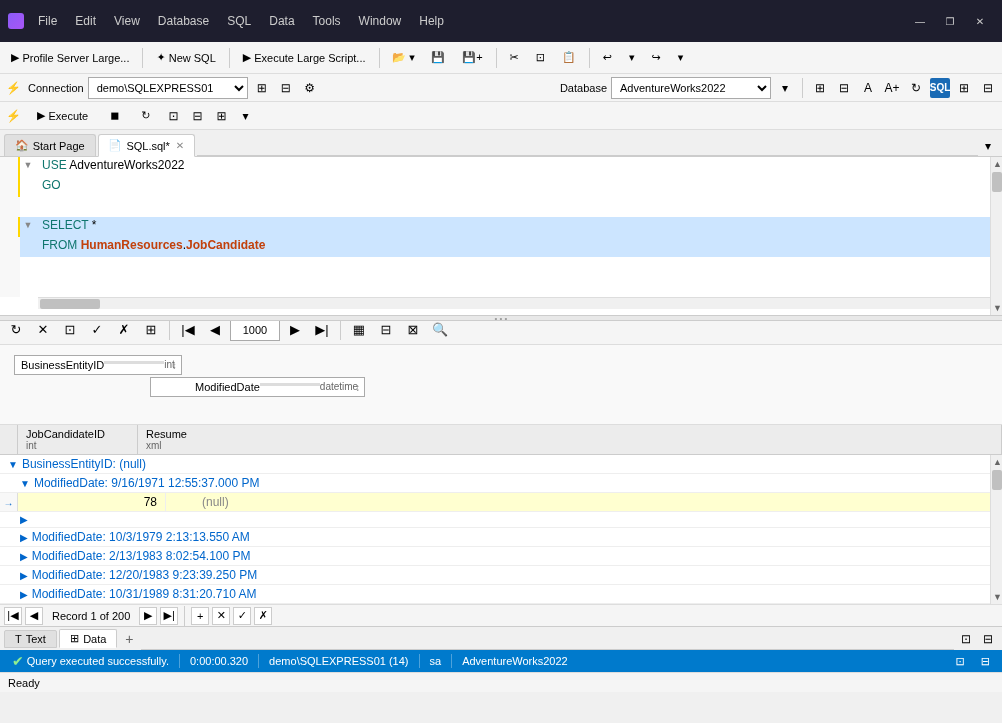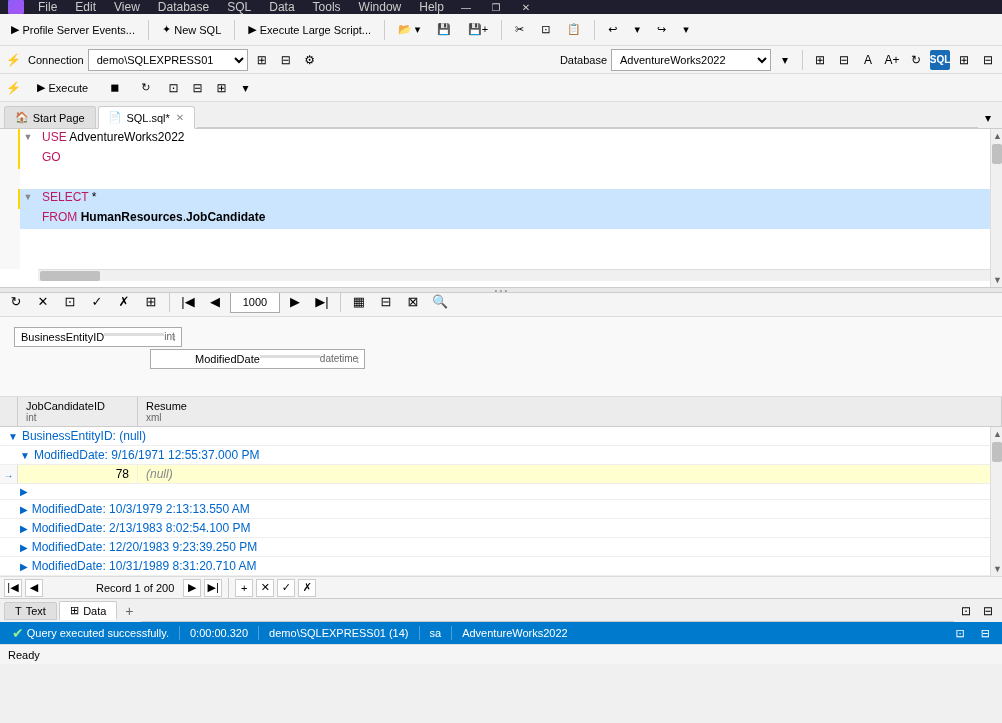--- a/index.html
+++ b/index.html
@@ -1,19 +1,19 @@
 <!DOCTYPE html>
 <html><head>
   <meta charset="utf-8">
   <style>
     * { box-sizing: border-box; margin: 0; padding: 0; }
     body { font-family: 'Segoe UI', Tahoma, sans-serif; font-size: 12px; background: #f0f0f0; color: #000; overflow: hidden; width: 1002px; height: 723px; }
 
     
-    .title-bar { display: flex; align-items: center; justify-content: flex-start; background: #1e1e2e; height: 14px; padding: 0 8px; color: #ccc; }
+    .title-bar { display: flex; align-items: center; justify-content: space-between; background: #1e1e2e; height: 42px; padding: 0 8px; color: #ccc; }
     .title-bar-left { display: flex; align-items: center; gap: 6px; font-size: 12px; }
     .title-bar-icon { width: 16px; height: 16px; background: linear-gradient(135deg, #8b5cf6, #a855f7); border-radius: 3px; display: inline-block; }
     .title-bar-menus { display: flex; gap: 2px; }
     .menu-item { padding: 2px 8px; cursor: pointer; font-size: 12px; color: #ccc; }
     .title-bar-right { display: flex; gap: 2px; }
     .win-btn { width: 28px; height: 20px; display: flex; align-items: center; justify-content: center; cursor: pointer; font-size: 10px; color: #ccc; }
 
     
     .toolbar { display: flex; align-items: center; background: #f5f5f5; border-bottom: 1px solid #ddd; padding: 2px 4px; gap: 3px; height: 32px; }
     .toolbar-btn { display: flex; align-items: center; gap: 3px; padding: 3px 6px; background: transparent; border: 1px solid transparent; cursor: pointer; font-size: 11px; border-radius: 2px; white-space: nowrap; }
@@ -32,22 +32,22 @@
     
     .tab-bar { display: flex; align-items: flex-end; background: #f0f0f0; border-bottom: 1px solid #ccc; padding: 0 4px; padding-top: 4px; }
     .tab { display: flex; align-items: center; gap: 4px; padding: 4px 10px; background: #e0e0e0; border: 1px solid #ccc; border-bottom: none; cursor: pointer; font-size: 11px; border-radius: 3px 3px 0 0; margin-right: 2px; }
     .tab.active { background: white; border-bottom: 1px solid white; margin-bottom: -1px; }
     .tab-close { font-size: 10px; color: #888; margin-left: 2px; }
     .code-line { display: flex; align-items: stretch; min-height: 20px; }
     .code-line.selected { background: #cce5ff; }
     .line-gutter { width: 20px; background: #f8f8f8; border-right: 2px solid #ffd700; display: flex; align-items: center; justify-content: center; min-height: 20px; flex-shrink: 0; }
     .collapse-icon { width: 16px; height: 16px; display: flex; align-items: center; justify-content: center; color: #888; cursor: pointer; flex-shrink: 0; font-size: 9px; }
     .code-content { padding: 1px 6px; white-space: pre; }
-    .kw { color: #be185d; font-weight: normal; }
-    .obj { color: #000000; font-weight: bold; }
+    .kw { color: #0f766e; font-weight: normal; }
+    .obj { color: #c2410c; font-weight: bold; }
     .code-scrollbar { height: 12px; background: #f0f0f0; border-top: 1px solid #ddd; position: relative; }
 
     
     .results-toolbar { display: flex; align-items: center; background: #f5f5f5; border-bottom: 1px solid #ddd; padding: 2px 4px; gap: 3px; height: 30px; }
     .res-btn { width: 24px; height: 22px; display: flex; align-items: center; justify-content: center; cursor: pointer; background: transparent; border: 1px solid transparent; border-radius: 2px; font-size: 13px; }
     .page-input { width: 50px; height: 22px; text-align: center; border: 1px solid #aaa; font-size: 11px; }
 
     
     .col-headers-area { background: #f9f9f9; border-bottom: 1px solid #ddd; padding: 6px 8px; position: relative; min-height: 80px; }
     .col-chip { display: inline-flex; flex-direction: row; border: 1px solid #aaa; background: white; padding: 3px 6px; margin: 2px; font-size: 11px; min-width: 90px; position: absolute; }
@@ -59,26 +59,26 @@
     .table-headers { display: flex; border-bottom: 1px solid #ccc; background: #ececec; }
     .th { padding: 3px 8px; border-right: 1px solid #ccc; font-size: 11px; font-weight: normal; min-width: 100px; }
     .th-wide { flex: 1; }
     .th sub { display: block; color: #666; font-size: 10px; }
 
     
     .data-table { width: 100%; overflow: hidden; }
     .data-row { display: flex; align-items: stretch; border-bottom: 1px solid #eee; }
     .data-row.current { background: #ffffd0; }
     .row-arrow { width: 18px; display: flex; align-items: center; justify-content: center; background: #f8f8f8; border-right: 1px solid #ddd; font-size: 10px; color: #0066cc; flex-shrink: 0; }
-    .data-cell { padding: 2px 8px; border-right: 1px solid #eee; font-size: 12px; min-width: 100px; display: flex; align-items: center; }
+    .data-cell { padding: 2px 8px; border-right: 1px solid #eee; font-size: 12px; min-width: 100px; display: flex; align-items: center; margin-left: 28px; }
     .data-cell-wide { flex: 1; }
     .expand-btn { font-size: 9px; color: #888; margin-right: 4px; cursor: pointer; }
     .group-row { display: flex; align-items: center; padding: 2px 4px; border-bottom: 1px solid #eee; background: white; font-size: 12px; cursor: pointer; }
     .group-label { color: #0066cc; }
-    .null-val { color: #888; font-style: italic; }
+    .null-val { color: #888; }
     .indent1 { padding-left: 20px; }
 
     
     .statusbar { display: flex; align-items: center; background: #007acc; color: white; height: 22px; padding: 0 6px; gap: 4px; }
     .status-item { display: flex; align-items: center; gap: 3px; font-size: 11px; padding: 0 6px; }
     .status-sep { width: 1px; height: 14px; background: rgba(255,255,255,0.3); }
     .status-check { color: #90EE90; font-size: 14px; }
 
     
     .bottom-tabs { display: flex; align-items: center; background: #f0f0f0; border-top: 1px solid #ccc; height: 24px; padding: 0 4px; gap: 2px; }
@@ -119,21 +119,21 @@
     <span class="win-btn">❐</span>
     <span class="win-btn close">✕</span>
   </div>
 </div>
 
 <div class="main-layout">
 
   <div class="toolbar">
     <button class="toolbar-btn">
       <span>▶</span>
-      <span>Profile Server Events...</span>
+      <span>Profile Server Large...</span>
     </button>
     <div class="toolbar-sep"></div>
     <button class="toolbar-btn">
       <span>✦</span>
       <span>New SQL</span>
     </button>
     <div class="toolbar-sep"></div>
     <button class="toolbar-btn">
       <span>▶</span>
       <span>Execute Large Script...</span>
@@ -368,21 +368,21 @@
 
     <div class="group-row indent1">
       <span class="expand-btn" style="color:#0066cc; font-size:10px;">▶</span>
       <span class="group-label">ModifiedDate: 10/31/1989 8:31:20.710 AM</span>
     </div>
   </div>
 
   <div class="nav-row">
     <span class="nav-btn">|◀</span>
     <span class="nav-btn">◀</span>
-    <span style="font-size:11px; padding:0 6px;margin-left:44px;">Record 1 of 200</span>
+    <span style="font-size:11px; padding:0 6px;">Record 1 of 200</span>
     <span class="nav-btn">▶</span>
     <span class="nav-btn">▶|</span>
     <div class="toolbar-sep"></div>
     <span class="nav-btn">+</span>
     <span class="nav-btn">✕</span>
     <span class="nav-btn">✓</span>
     <span class="nav-btn">✗</span>
   </div>
 
   <div class="bottom-tabs">

